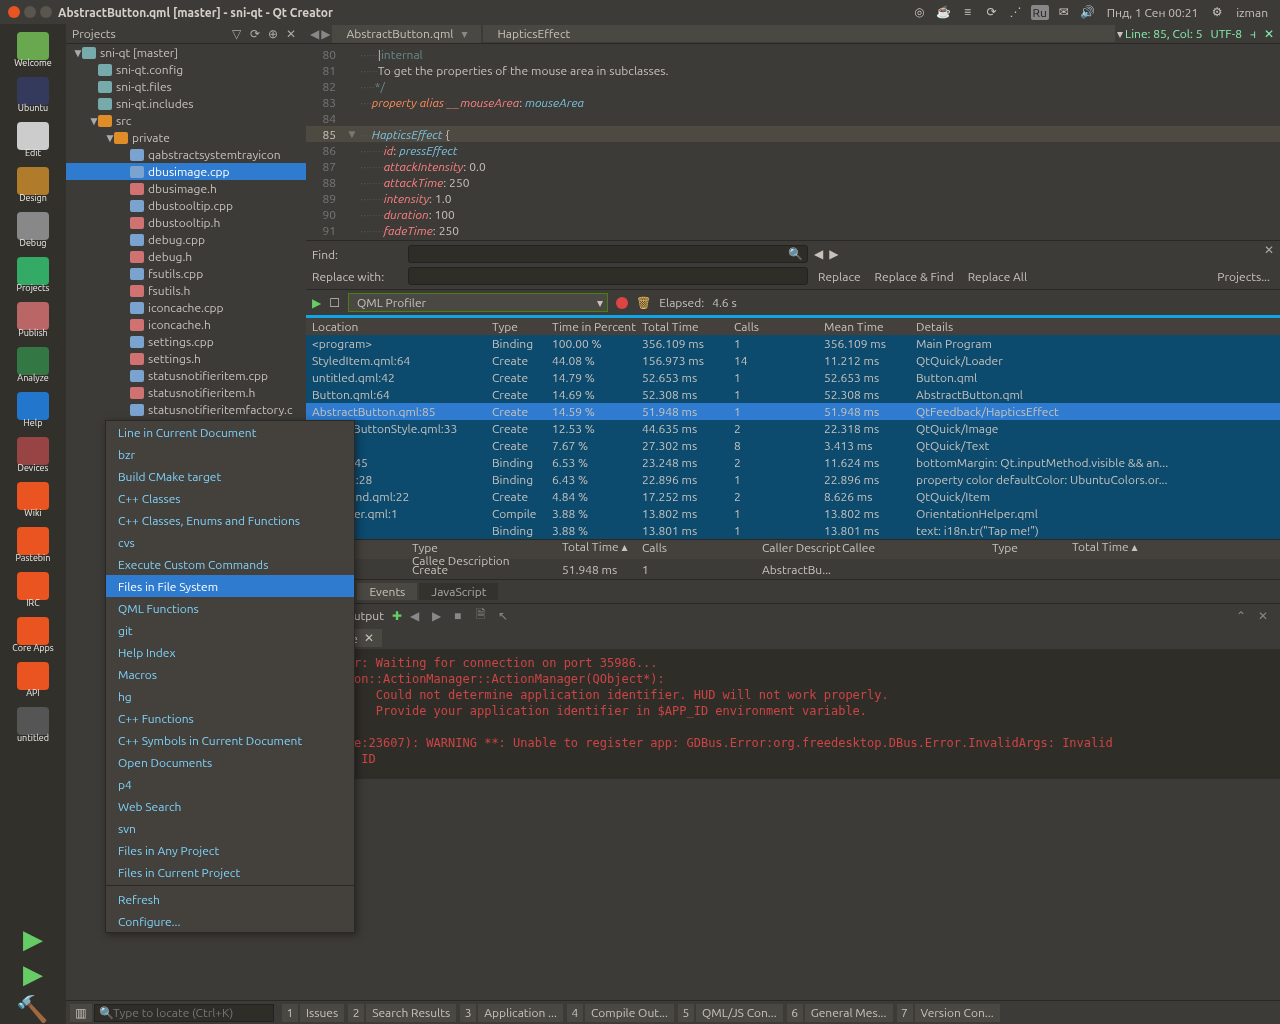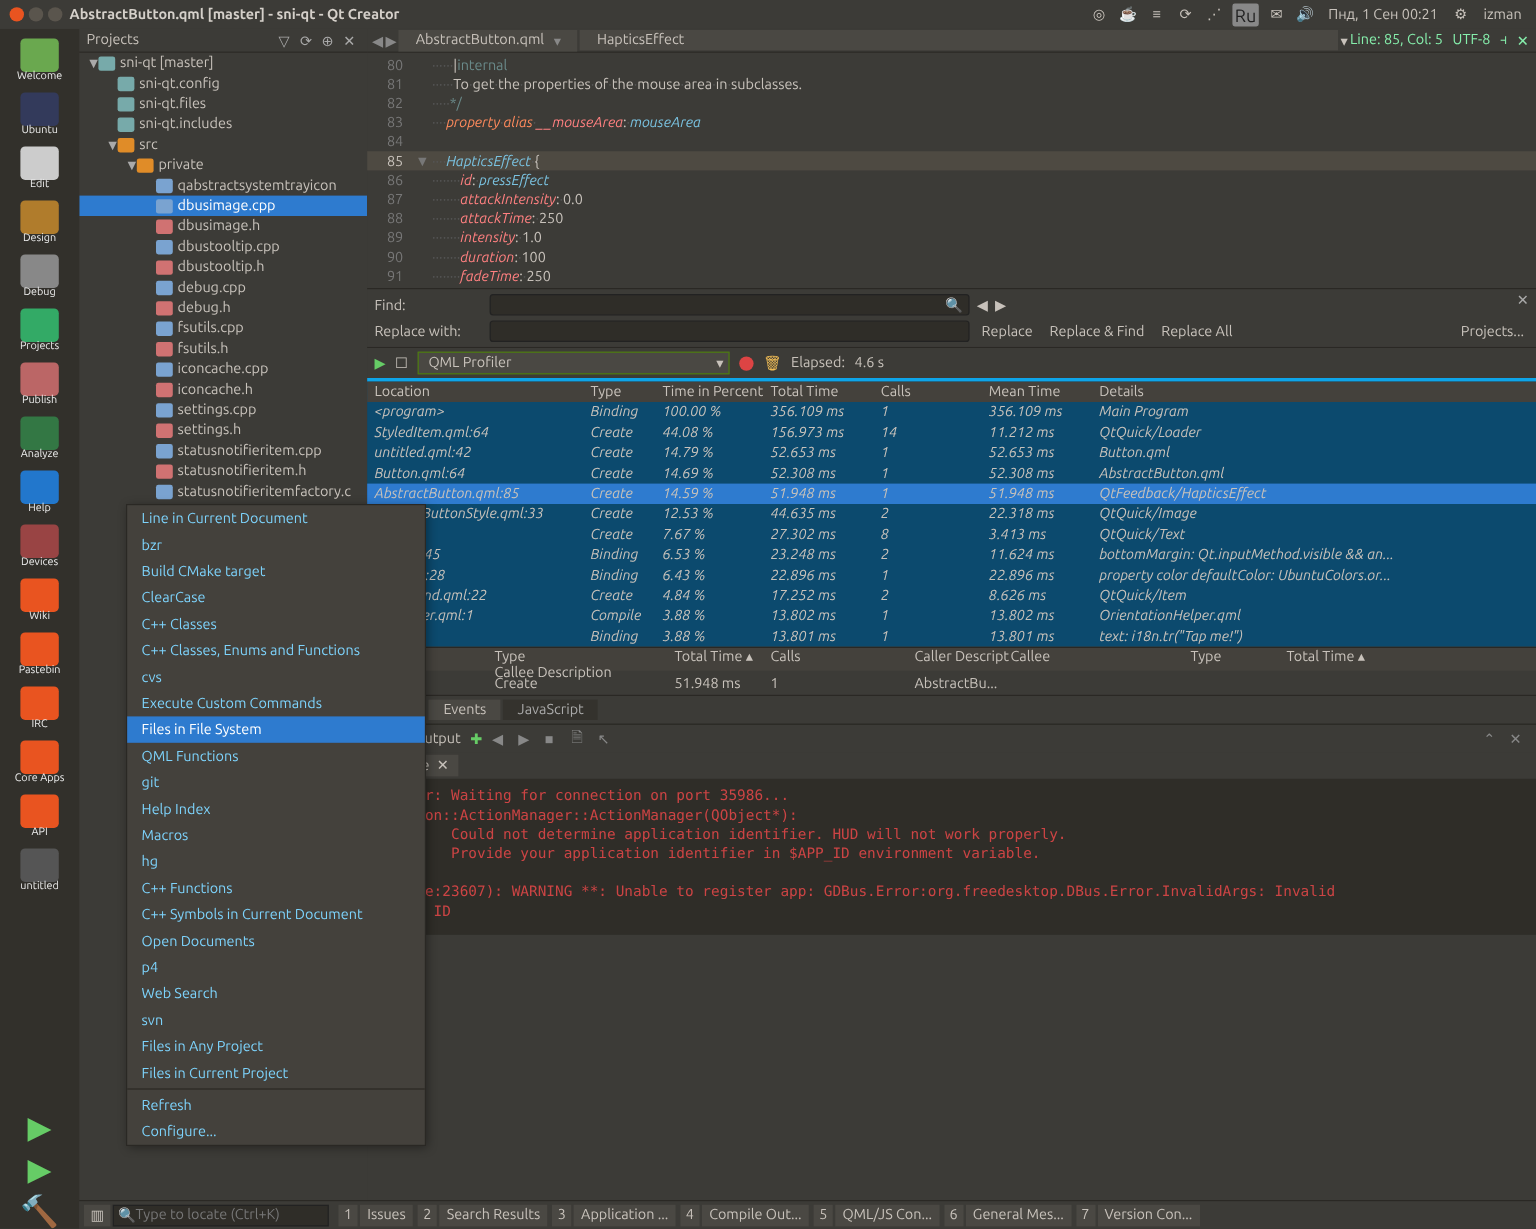--- a/index.html
+++ b/index.html
@@ -5,21 +5,21 @@
 * { margin:0; padding:0; box-sizing:border-box; font-family:"Ubuntu",Arial,sans-serif; font-size:12px; }
 body { width:1280px; height:1024px; background:#3c3b37; color:#c8c2bb; overflow:hidden; position:relative;}
 .toppanel { position:absolute; top:0; left:0; right:0; height:24px; background:#3c3b37; display:flex; align-items:center; padding:0 8px; gap:6px; z-index:100;}
 .toppanel .winbtns { display:flex; gap:4px; }
 .toppanel .winbtn { width:12px; height:12px; border-radius:50%; background:#5a554d;}
 .toppanel .winbtn.c{background:#e95420;}
 .toppanel .title{ color:#d5d0ca; font-weight:bold; flex-shrink:0;}
 .toppanel .spacer{flex:1;}
 .toppanel .ind{ width:18px; height:18px; display:flex; align-items:center; justify-content:center; color:#c8c2bb; border-radius:2px;}
 .toppanel .indtxt{ padding:0 4px; }
-.toppanel .ru{ background:#888; color:#222; border-radius:2px; font-size:15px; padding:1px 2px;}
+.toppanel .ru{ background:#888; color:#222; border-radius:2px; font-size:12px; padding:1px 2px;}
 .launcher { position:absolute; top:24px; left:0; bottom:0; width:66px; background:#32302b; display:flex; flex-direction:column; align-items:center; padding-top:4px; gap:1px; z-index:10;}
 .launcher .lbtn { width:52px; height:44px; display:flex; flex-direction:column; align-items:center; justify-content:center; border-radius:4px; font-size:10px; color:#fff; position:relative;}
 .launcher .lbtn .ic { width:32px; height:28px; border-radius:4px; display:flex; align-items:center; justify-content:center; font-size:18px;}
 .launcher .lbtn .lbl { font-size:9px; margin-top:-2px; color:#eee;}
 .projects-title { position:absolute; left:66px; top:24px; width:240px; height:20px; background:#3c3b37; display:flex; align-items:center; padding:0 6px; border-bottom:1px solid #2a2824;}
 .projects-title .t { color:#c8c2bb;}
 .projects-title .tb { margin-left:auto; display:flex; gap:4px;}
 .projects-title .tbi { width:14px; height:14px; color:#aaa; }
 .projtree { position:absolute; left:66px; top:44px; width:240px; bottom:0; background:#3c3b37; overflow:hidden;}
 .projtree .row { display:flex; align-items:center; height:17px; padding-left:4px; white-space:nowrap;}
@@ -55,21 +55,21 @@
 .findbar .finp .mag{ position:absolute; right:4px; top:1px; color:#888;}
 .findbar .fbtn { color:#c8c2bb; padding:0 4px; cursor:pointer;}
 .findbar .close{position:absolute; right:6px; color:#aaa;}
 .profiler-bar { height:26px; background:#3c3b37; border-top:1px solid #2a2824; display:flex; align-items:center; padding:0 6px; gap:8px;}
 .profiler-bar .drop{ background:#4a4843; padding:2px 16px 2px 8px; border:1px solid #4d7c0f; position:relative; min-width:260px;}
 .profiler-bar .rec{ width:12px; height:12px; border-radius:50%; background:#d44;}
 .profiler-bar .txt{ color:#c8c2bb;}
 .profiler-table { background:#0c4a6e; border-top:3px solid #0ea5e9;}
 .profiler-table .hdr, .profiler-table .trow { display:grid; grid-template-columns:180px 60px 90px 92px 90px 92px 280px; height:17px; align-items:center; padding-left:6px;}
 .profiler-table .hdr { background:#44413c; color:#c8c2bb;}
-.profiler-table .trow { color:#c8c2bb;font-style:italic;}
+.profiler-table .trow { color:#c8c2bb;}
 .profiler-table .trow.sel { background:#2e7bcf;}
 .caller { background:#44413c; height:20px; display:grid; grid-template-columns:100px 150px 80px 120px 80px 150px 80px 120px; align-items:center; padding-left:6px; border-top:1px solid #2a2824;}
 .caller-row { height:20px; display:grid; grid-template-columns:100px 150px 80px 120px 80px; align-items:center; padding-left:6px;}
 .bottabs { height:24px; background:#3c3b37; border-top:1px solid #2a2824; display:flex; align-items:center; padding-left:12px; gap:2px;}
 .bottabs .bt { padding:2px 12px; background:#34322d; color:#aaa;}
 .bottabs .bt.act{ background:#4a4843; color:#c8c2bb;}
 .output-hdr { height:24px; background:#3c3b37; display:flex; align-items:center; padding:0 8px; border-top:1px solid #2a2824; gap:8px;}
 .output-hdr .sp{flex:1;}
 .output-hdr .ob{ color:#888; width:14px;}
 .output-tab { height:22px; background:#3c3b37; display:flex; align-items:center; padding-left:12px;}
@@ -592,21 +592,20 @@
 	Provide your application identifier in $APP_ID environment variable.
 
 lscene:23607): WARNING **: Unable to register app: GDBus.Error:org.freedesktop.DBus.Error.InvalidArgs: Invalid
 ation ID</div>
 </div>
 
 <div class="popup" id="popup">
     <div class="pi">Line in Current Document</div>
     <div class="pi">bzr</div>
     <div class="pi">Build CMake target</div>
-    <div class="pi">ClearCase</div>
     <div class="pi">C++ Classes</div>
     <div class="pi">C++ Classes, Enums and Functions</div>
     <div class="pi">cvs</div>
     <div class="pi">Execute Custom Commands</div>
     <div class="pi sel">Files in File System</div>
     <div class="pi">QML Functions</div>
     <div class="pi">git</div>
     <div class="pi">Help Index</div>
     <div class="pi">Macros</div>
     <div class="pi">hg</div>

